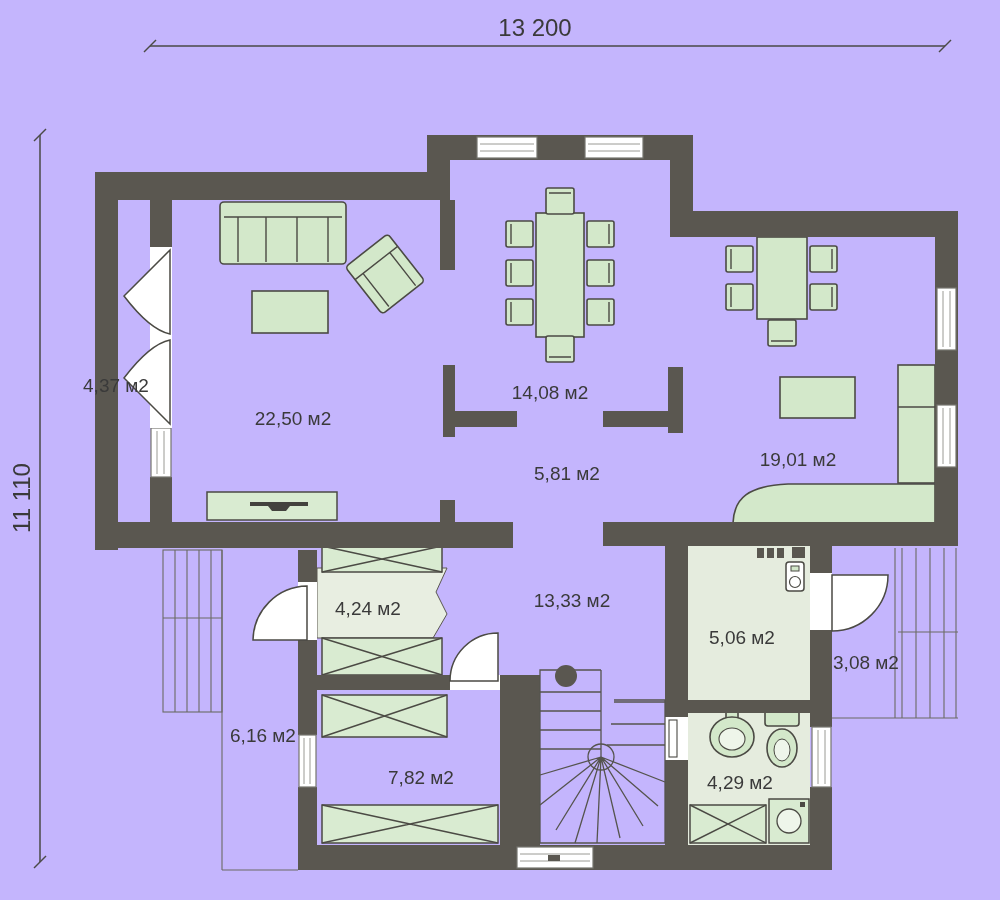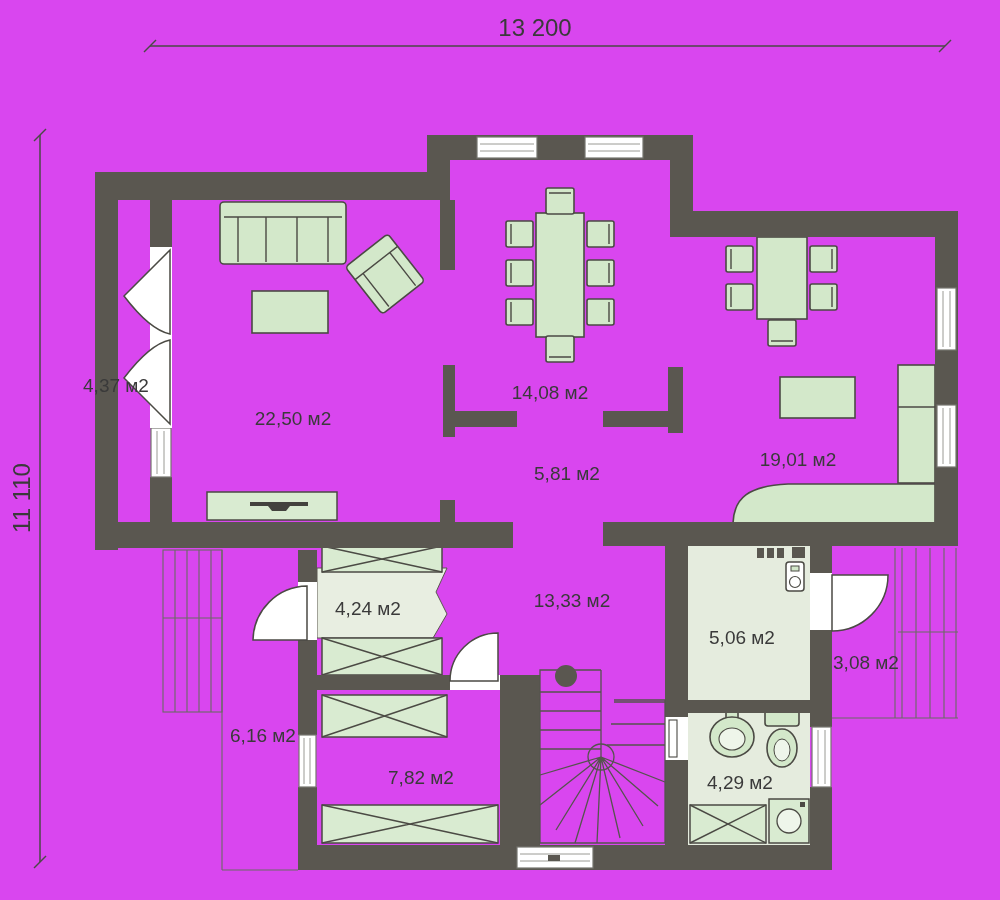--- a/index.html
+++ b/index.html
@@ -1,16 +1,16 @@
 <!DOCTYPE html>
 <html><head>
 <meta charset="utf-8">
 <style>
   html,body{margin:0;padding:0;background:#ffffff;}
-  .canvas{position:relative;width:1000px;height:900px;background:#d946ef;overflow:hidden;
+  .canvas{position:relative;width:1000px;height:900px;background:#c4b5fd;overflow:hidden;
           font-family:"Liberation Sans", sans-serif;}
   svg{position:absolute;left:0;top:0;}
   .wall{fill:#5a5750;stroke:none;}
   .furn{fill:#d3e8ca;stroke:#4b4a44;stroke-width:1.6;}
   .furnln{stroke:#4b4a44;stroke-width:1.4;fill:none;}
   .wd{fill:#d9ebd1;stroke:#4b4a44;stroke-width:1.5;}
   .floor1{fill:#e8eee1;stroke:#5a5750;stroke-width:1;}
   .floor2{fill:#e5ecde;stroke:none;}
   .win{fill:#ffffff;stroke:#76756f;stroke-width:1.2;}
   .winln{stroke:#9a9a94;stroke-width:1;fill:none;}

